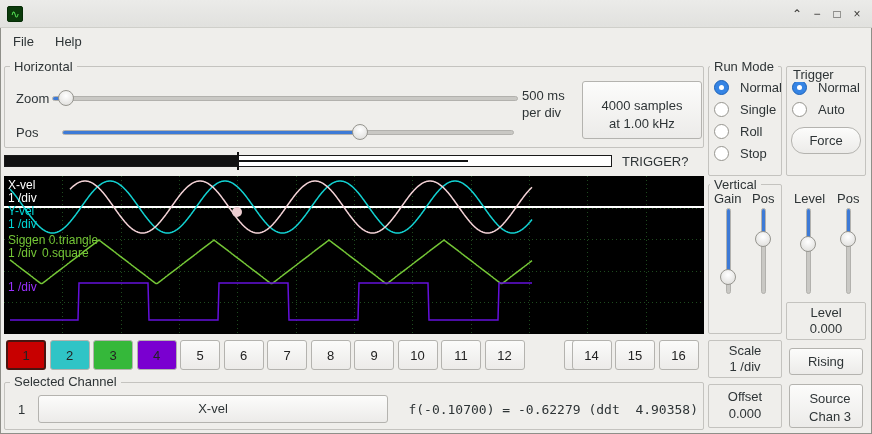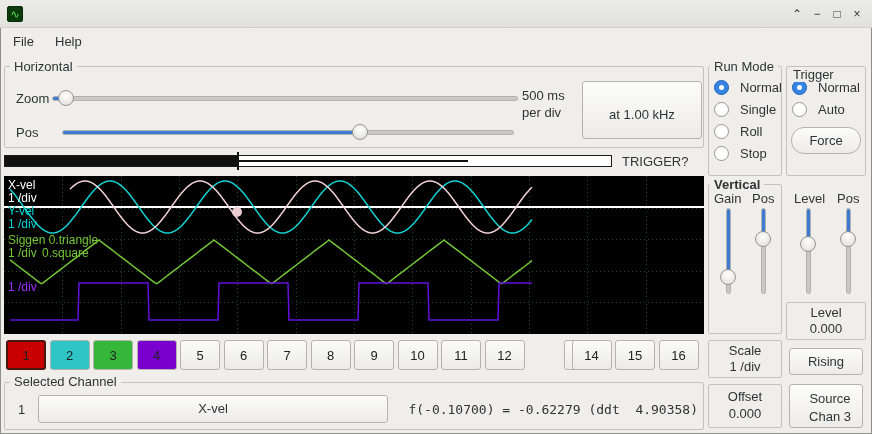--- a/index.html
+++ b/index.html
@@ -68,20 +68,21 @@
       </div>
     <div class="hknob" style="left:3%"></div>
   </div>
 
   <div class="label" style="left:522px;top:87px;line-height:17px;">
     <div>500 ms</div>
     <div>per div</div>
   </div>
 
   <button class="btn" style="left:582px;top:81px;width:120px;height:58px;padding-top:9px;">
+    <div>4000 samples</div>
     <div>at 1.00 kHz</div>
   </button>
 
   <span class="label" style="left:16px;top:125px;">Pos</span>
   <div class="hslider" style="left:62px;top:123px;width:452px;">
     <div class="hgroove">
         <div class="hfill" style="width:66%"></div>
       </div>
     <div class="hknob" style="left:66%"></div>
   </div>
@@ -173,21 +174,21 @@
         <span>Normal</span>
       </div>
       <div class="radio-row">
         <span class="radio"></span>
         <span>Auto</span>
       </div>
     </div>
   <button class="btn" style="left:791px;top:127px;width:70px;height:27px;border-radius:13px;">Force</button>
 
   <div class="frame" style="left:708px;top:184px;width:74px;height:150px;"></div>
-  <span class="legend" style="left:710px;top:177px;font-weight:bold;">Vertical</span>
+  <span class="legend" style="left:710px;top:177px;">Vertical</span>
   <span class="label" style="left:714px;top:191px;">Gain</span>
   <span class="label" style="left:752px;top:191px;">Pos</span>
   <div class="vslider" style="left:719px;top:208px;height:86px;">
     <div class="vgroove">
         <div class="vfill" style="height:80%"></div>
       </div>
     <div class="vknob" style="top:80%"></div>
   </div>
   <div class="vslider" style="left:754px;top:208px;height:86px;">
     <div class="vgroove">

